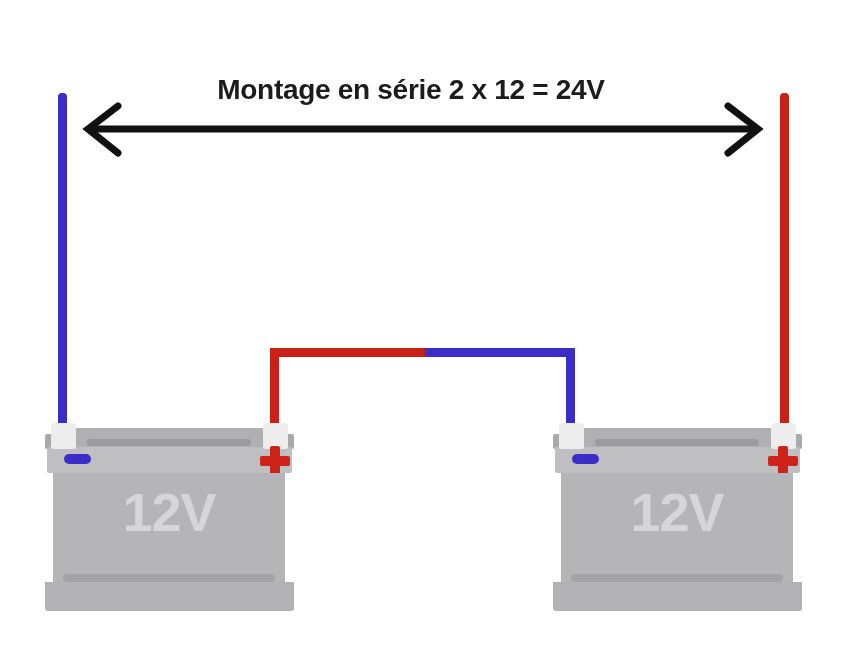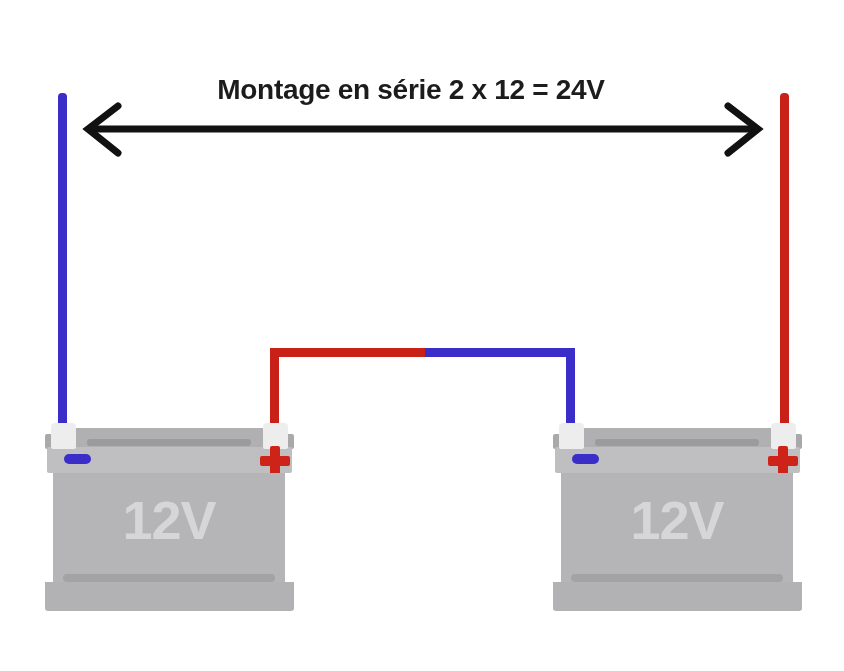--- a/index.html
+++ b/index.html
@@ -37,21 +37,21 @@
   .collar{left:2px;top:26px;width:245px;height:26px;background:#bfbfc2;border-radius:2px;}
   .cap{top:2px;width:25px;height:26px;background:#ededee;border-radius:4px 4px 2px 2px;}
   .cap-l{left:6px;}
   .cap-r{left:218px;}
   .minus-sym{left:19px;top:33px;width:27px;height:10px;background:#3b2ec8;border-radius:5px;}
   .plus-sym{left:215px;top:25px;width:30px;height:30px;}
   .plus-sym .bar-h{position:absolute;left:0;top:10px;width:30px;height:10px;background:#ce2318;border-radius:2px;}
   .plus-sym .bar-v{position:absolute;left:10px;top:0;width:10px;height:30px;background:#ce2318;border-radius:2px;}
   .body{left:8px;top:52px;width:232px;height:112px;background:#b5b5b8;}
   .body-shade{left:8px;top:52px;width:232px;height:15px;background:#a9a9ac;}
-  .bat-label{left:8px;top:72px;width:232px;text-align:center;
+  .bat-label{left:8px;top:64px;width:232px;text-align:center;
              font-size:54px;font-weight:700;color:#d6d6d8;line-height:1;letter-spacing:-1px;}
   .bottom-stripe{left:18px;top:153px;width:212px;height:8px;background:#a3a3a6;border-radius:4px;}
   .base{left:0;top:161px;width:249px;height:29px;background:#b2b2b5;border-radius:0 0 3px 3px;}
 </style>
 </head>
 <body>
 
 <div id="stage">
 
   <div class="title">Montage en série 2 x 12 = 24V</div>

